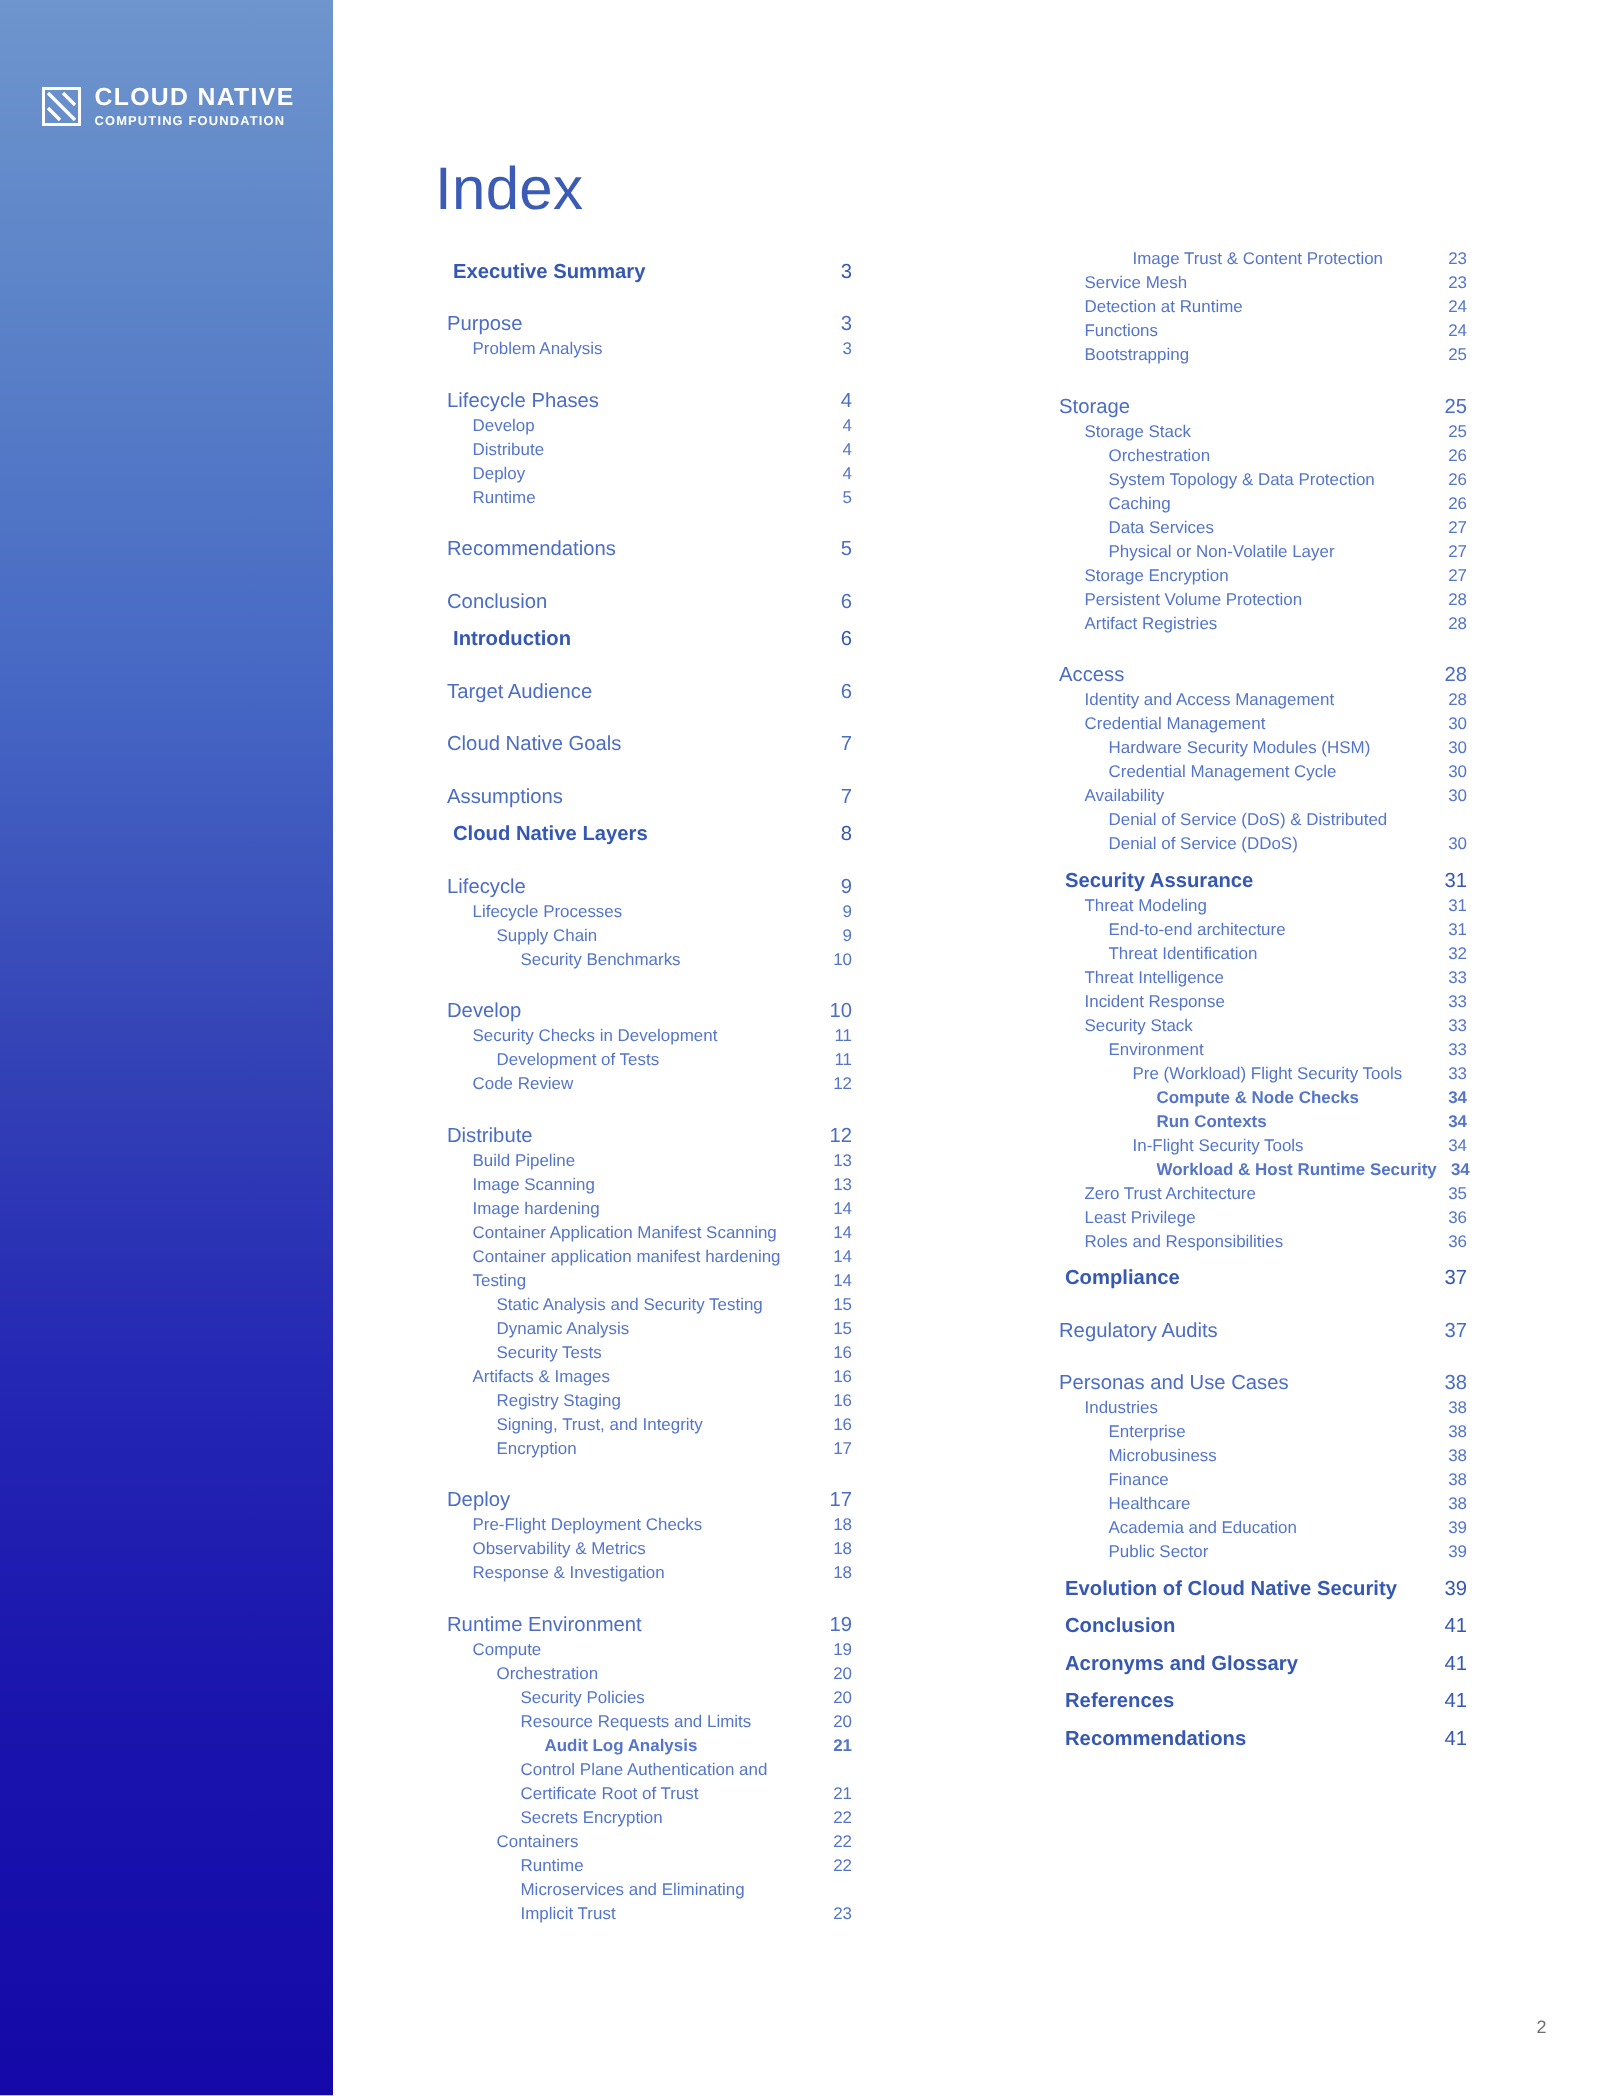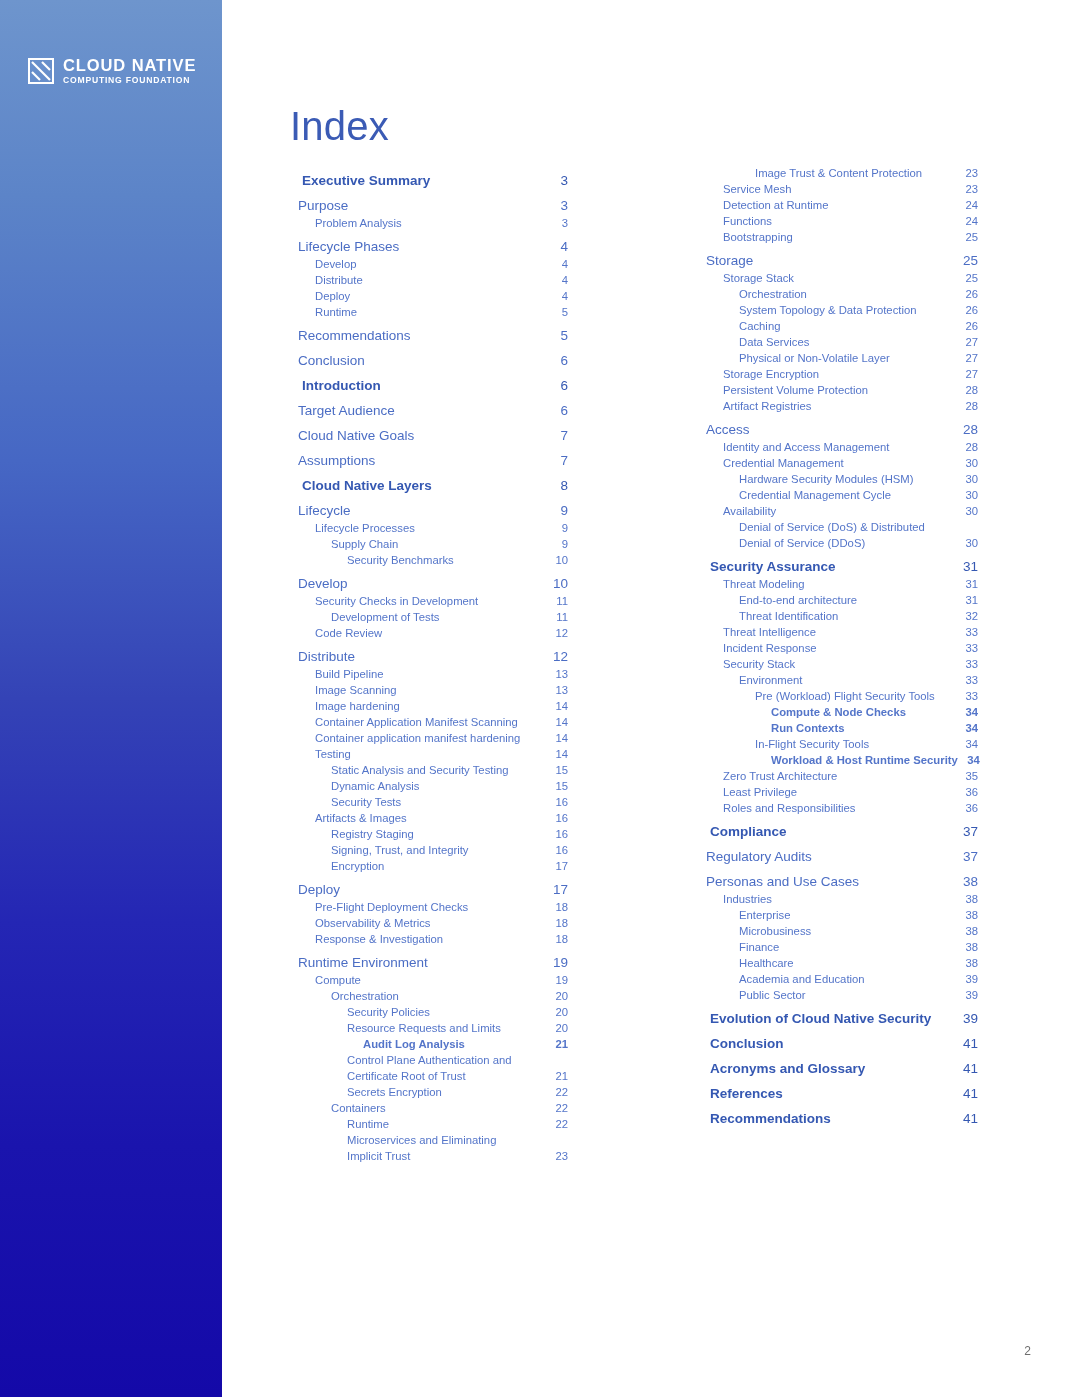--- a/index.html
+++ b/index.html
@@ -61,21 +61,21 @@
 
   .toc-row {
     display:flex; align-items:baseline; width:100%;
     white-space:nowrap;
   }
   .toc-label { flex:1 1 auto; overflow:visible; }
   .toc-page  { flex:0 0 auto; text-align:right; min-width:22px; }
 
   
   .lv0 { font-size:13.5px; color:#3558b2; font-weight:600; padding-left:12px;   margin-top:10px; margin-bottom:3px; }
-  .lv1 { font-size:13.5px; color:#4b6dc4; font-weight:400; padding-left:8px;   margin-top:10px;  margin-bottom:3px; }
+  .lv1 { font-size:13.5px; color:#4b6dc4; font-weight:400; padding-left:8px;   margin-top:20px;  margin-bottom:3px; }
   .lv2 { font-size:11.3px; color:#5475c9; font-weight:400; padding-left:25px;  margin-top:4px;  margin-bottom:2px;justify-content:center; }
   .lv3 { font-size:11.3px; color:#5475c9; font-weight:400; padding-left:41px;  margin-top:4px;  margin-bottom:2px;align-items:flex-end; }
   .lv4 { font-size:11.3px; color:#5475c9; font-weight:400; padding-left:57px;  margin-top:4px;  margin-bottom:2px; }
   .lv5 { font-size:11.3px; color:#5475c9; font-weight:700; padding-left:73px;  margin-top:4px;  margin-bottom:2px; }
 
   .lv0 .toc-page { font-size:13.5px; color:#3558b2; font-weight:500; }
   .lv1 .toc-page { font-size:13.5px; color:#4b6dc4; }
   .lv2 .toc-page,
   .lv3 .toc-page,
   .lv4 .toc-page,

